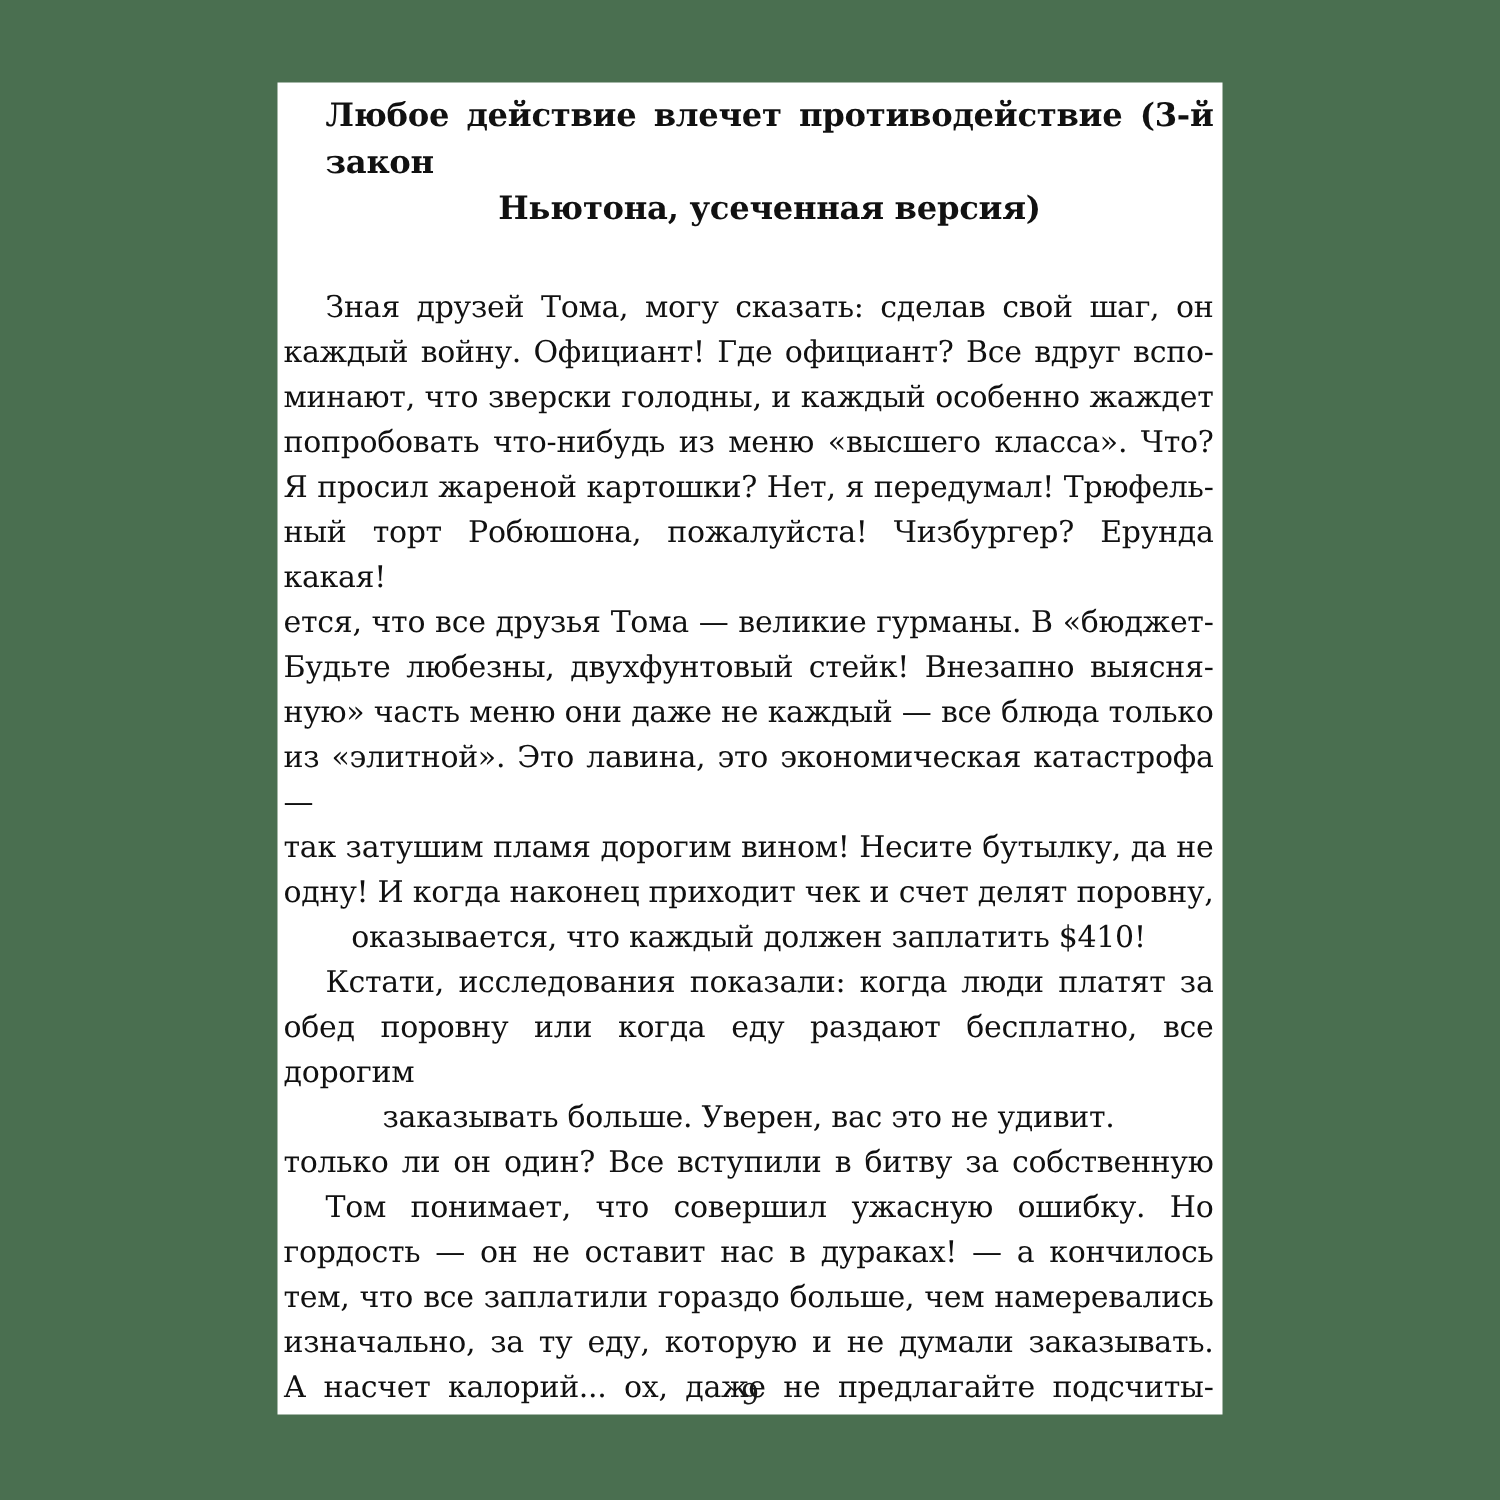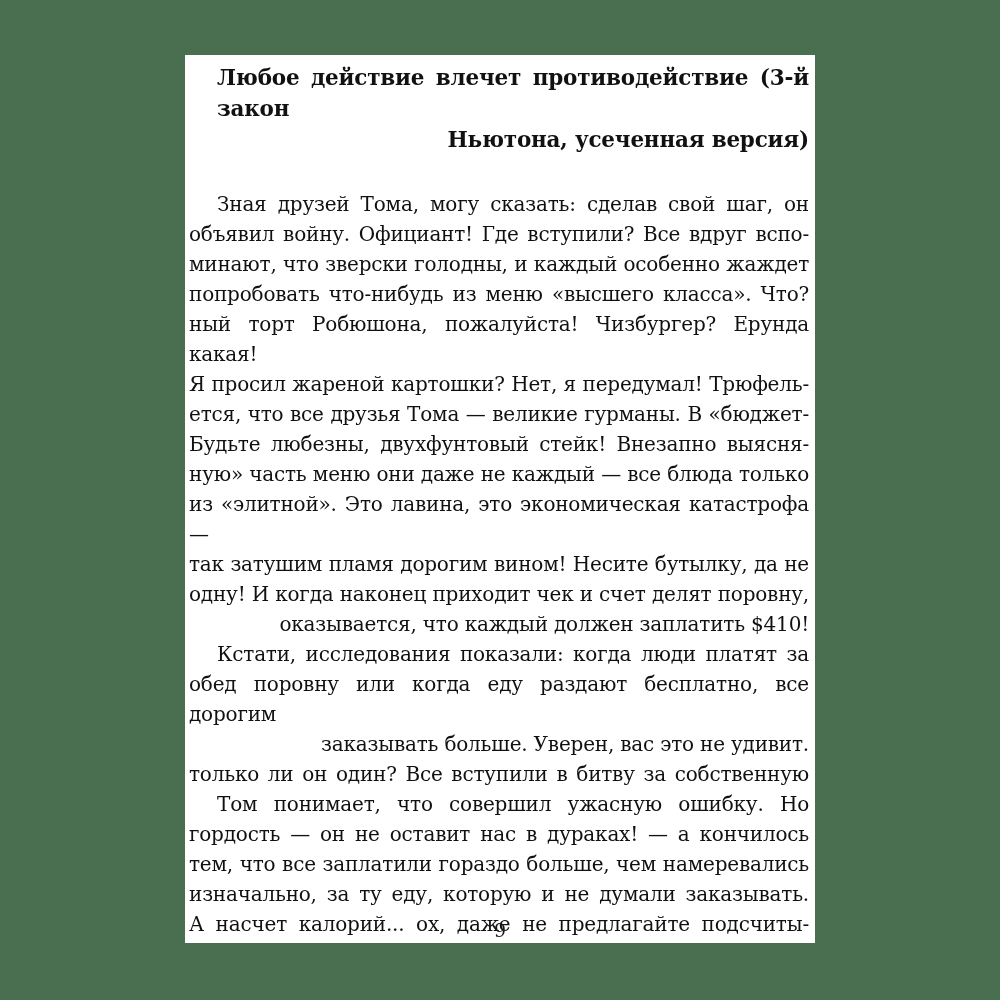--- a/index.html
+++ b/index.html
@@ -34,21 +34,21 @@
     line-height: 31px;
     letter-spacing: -0.2px;
   }
   .body-text {
     margin-top: 34px;
     font-size: 20px;
     line-height: 30px;
     letter-spacing: -0.2px;
   }
   .tline {
-    text-align: right;
+    text-align: center;
     white-space: normal;
   }
   .tline.just {
     text-align: justify;
     text-align-last: justify;
   }
   .tline.indent {
     text-indent: 28px;
   }
   .page-number {
@@ -67,25 +67,25 @@
 
 <div id="canvas">
   <div id="paper">
     <div class="chapter-heading">
         <div class="tline just">Любое действие влечет противодействие (3-й закон</div>
         <div class="tline">Ньютона, усеченная версия)</div>
       </div>
     <div class="body-text">
         <div class="paragraph">
           <div class="tline just indent">Зная друзей Тома, могу сказать: сделав свой шаг, он</div>
-          <div class="tline just">объявил войну. Официант! Где вступили? Все вдруг вспо-</div>
+          <div class="tline just">каждый войну. Официант! Где официант? Все вдруг вспо-</div>
           <div class="tline just">минают, что зверски голодны, и каждый особенно жаждет</div>
           <div class="tline just">попробовать что-нибудь из меню «высшего класса». Что?</div>
+          <div class="tline just">Я просил жареной картошки? Нет, я передумал! Трюфель-</div>
           <div class="tline just">ный торт Робюшона, пожалуйста! Чизбургер? Ерунда какая!</div>
-          <div class="tline just">Я просил жареной картошки? Нет, я передумал! Трюфель-</div>
           <div class="tline just">ется, что все друзья Тома — великие гурманы. В «бюджет-</div>
           <div class="tline just">Будьте любезны, двухфунтовый стейк! Внезапно выясня-</div>
           <div class="tline just">ную» часть меню они даже не каждый — все блюда только</div>
           <div class="tline just">из «элитной». Это лавина, это экономическая катастрофа —</div>
           <div class="tline just">так затушим пламя дорогим вином! Несите бутылку, да не</div>
           <div class="tline just">одну! И когда наконец приходит чек и счет делят поровну,</div>
           <div class="tline">оказывается, что каждый должен заплатить $410!</div>
         </div>
         <div class="paragraph">
           <div class="tline just indent">Кстати, исследования показали: когда люди платят за</div>

